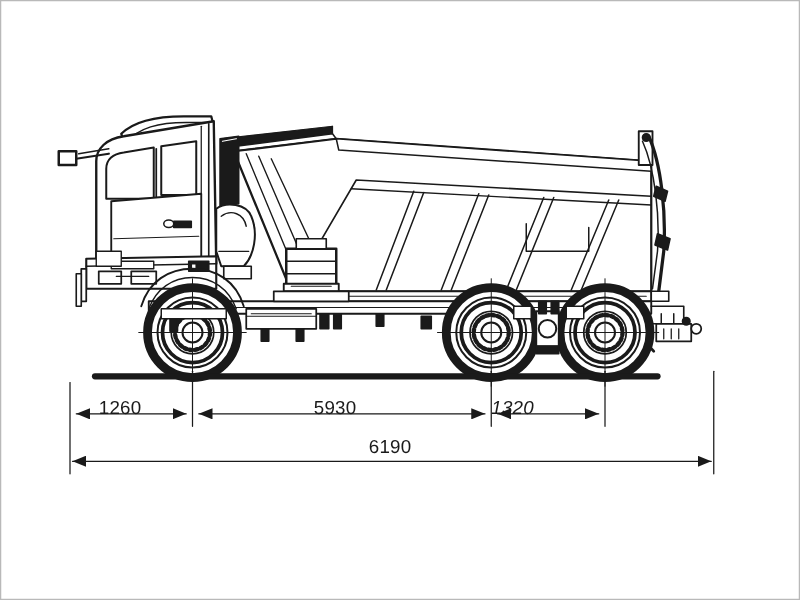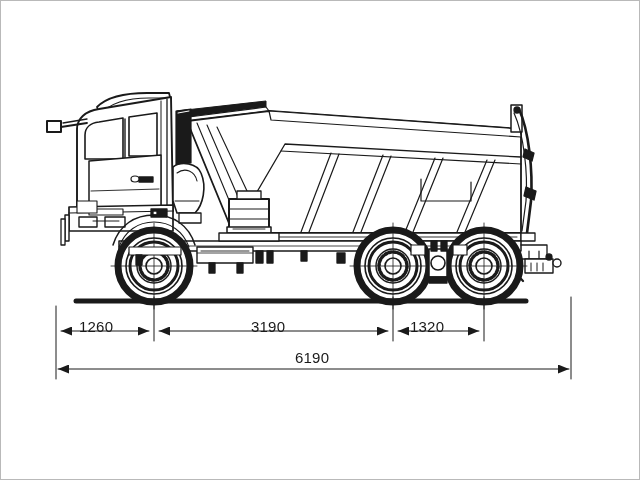--- a/index.html
+++ b/index.html
@@ -2,21 +2,21 @@
 <html><head>
 <meta charset="utf-8">
 <style>
   html,body{margin:0;padding:0;background:#ffffff;}
   body{width:640px;height:480px;overflow:hidden;font-family:"Liberation Sans",sans-serif;}
   #page{position:relative;width:640px;height:480px;background:#fff;box-sizing:border-box;border:1px solid #b9b9b9;}
   #canvas{position:absolute;left:0;top:0;width:640px;height:480px;}
   .dimlabel{position:absolute;font-family:"Liberation Sans",sans-serif;font-size:15px;color:#1a1a1a;letter-spacing:0.2px;white-space:nowrap;text-align:center;}
   #lbl-1260{left:78px;top:317px;}
   #lbl-3190{left:250px;top:317px;}
-  #lbl-1320{left:409px;top:317px;}
+  #lbl-1320{left:392px;top:317px;font-style:italic;}
   #lbl-6980{left:294px;top:348px;}
 </style>
 </head>
 <body>
 
 <div id="page">
 
   <svg id="canvas" viewBox="0 0 640 480" xmlns="http://www.w3.org/2000/svg">
 
     <defs>
@@ -267,19 +267,19 @@
 
       <g>
         <path d="M57,368 L568,368" stroke-width="1" marker-start="url(#arrOut)" marker-end="url(#arrIn)"></path>
       </g>
 
     </g>
   </svg>
 
   <div class="dimlabel" id="lbl-1260">1260</div>
 
-  <div class="dimlabel" id="lbl-3190">3190</div>
+  <div class="dimlabel" id="lbl-3190">5930</div>
 
   <div class="dimlabel" id="lbl-1320">1320</div>
 
   <div class="dimlabel" id="lbl-6980">6190</div>
 
 </div>
 
 </body></html>

